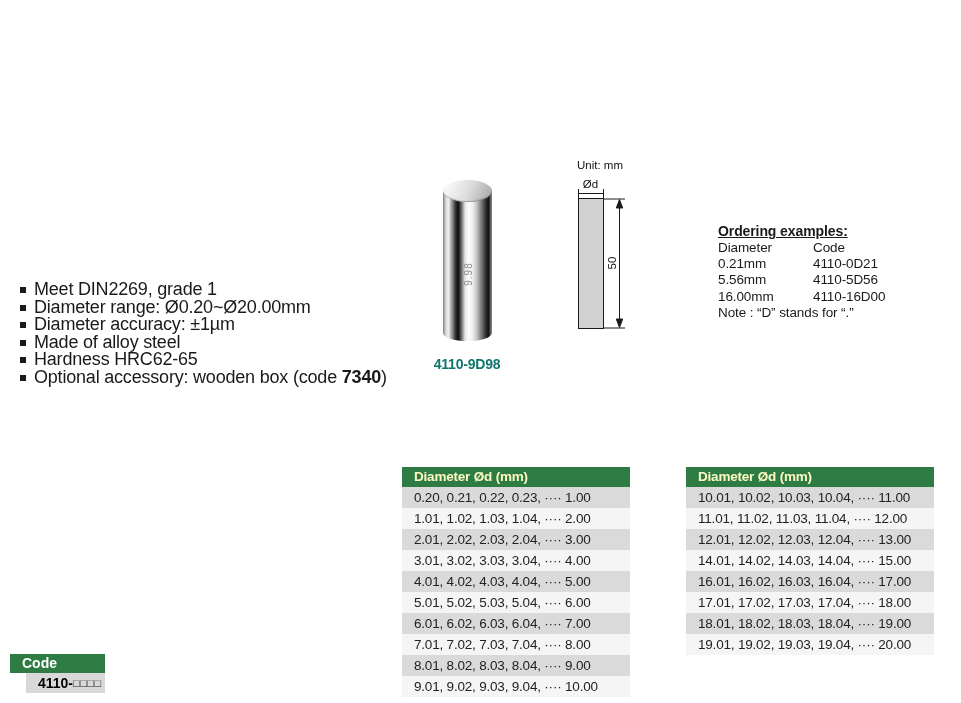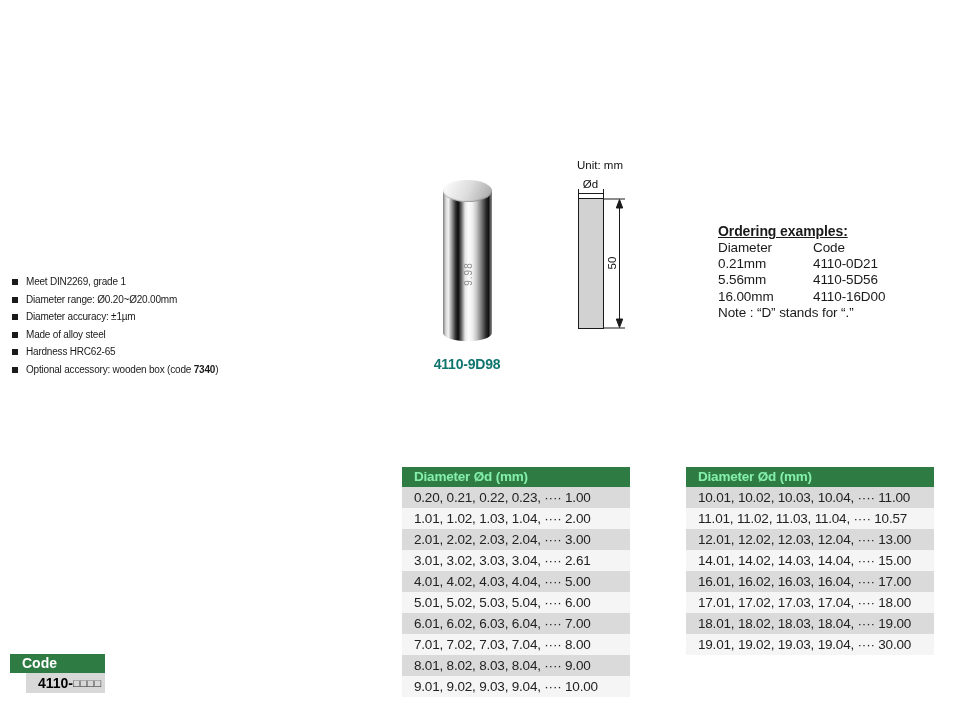--- a/index.html
+++ b/index.html
@@ -6,22 +6,22 @@
   .page{position:relative;width:961px;height:703px;background:#ffffff;
         font-family:"Liberation Sans",sans-serif;color:#1a1a1a;overflow:hidden;}
   *{box-sizing:border-box;}
 
   
   .title{position:absolute;left:186px;top:3px;width:774px;margin:0;
          text-align:center;font-size:19.5px;font-weight:bold;letter-spacing:-0.4px;
          white-space:nowrap;color:#000;}
 
   
-  .features{position:absolute;left:8px;top:269px;margin:4px;padding:0;list-style:none;
-            font-size:10px;letter-spacing:-0.2px;}
+  .features{position:absolute;left:8px;top:269px;margin:12px;padding:0;list-style:none;
+            font-size:18px;letter-spacing:-0.2px;}
   .feat{display:flex;align-items:flex-start;line-height:17.6px;}
   .bullet{flex:0 0 auto;width:6px;height:6px;background:#1a1a1a;margin:6px 8px 0 0;}
 
   
   .pin{position:absolute;left:443px;top:180px;width:49px;height:161px;}
   .pin-top{position:absolute;left:0;top:0;width:49px;height:22px;border-radius:50%;z-index:2;
            background:linear-gradient(115deg,#fafafa 8%,#dcdcdc 52%,#a8a8a8 96%);
            box-shadow:inset 0 -1px 1px rgba(0,0,0,.25);}
   .pin-body{position:absolute;left:0;top:11px;width:49px;height:150px;
             border-radius:0 0 24px 24px/0 0 8px 8px;
@@ -46,21 +46,21 @@
             font-size:13.5px;letter-spacing:-0.1px;line-height:16.2px;}
   .ord-title{font-weight:bold;font-size:14px;line-height:17px;text-decoration:underline;}
   .ord-grid{display:grid;grid-template-columns:95px auto;}
   .ord-note{}
 
   
   .dtable{position:absolute;top:467px;font-size:13.5px;letter-spacing:-0.2px;color:#222;}
   .dtable.left{left:402px;width:228px;}
   .dtable.right{left:686px;width:248px;}
   .thead{height:20px;line-height:20px;background:var(--header-green,#2e7b44);
-         color:#86efac;font-weight:bold;padding-left:12px;}
+         color:#fef9c3;font-weight:bold;padding-left:12px;}
   .trow{height:21px;line-height:21px;padding-left:12px;white-space:nowrap;}
   .dtable div:nth-child(even){background:var(--row-gray,#dadada);}
   .dtable div:nth-child(odd):not(.thead){background:var(--row-light,#f5f5f5);}
 
   
   .codebox{position:absolute;left:10px;top:654px;width:95px;font-size:14px;}
   .code-head{height:19px;line-height:19px;background:var(--header-green,#2e7b44);
              color:#fff;font-weight:bold;padding-left:12px;}
   .code-row{height:20px;line-height:20px;background:var(--code-row-gray,#d8d8d8);
             padding-left:12px;font-weight:bold;color:#000;white-space:nowrap;margin-left:16px;}
@@ -135,39 +135,39 @@
       <span>4110-16D00</span>
     </div>
     <div class="ord-note">Note : “D” stands for “.”</div>
   </div>
 
   <div class="dtable left">
     <div class="thead">Diameter Ød (mm)</div>
     <div class="trow">0.20, 0.21, 0.22, 0.23, ···· 1.00</div>
     <div class="trow">1.01, 1.02, 1.03, 1.04, ···· 2.00</div>
     <div class="trow">2.01, 2.02, 2.03, 2.04, ···· 3.00</div>
-    <div class="trow">3.01, 3.02, 3.03, 3.04, ···· 2.61</div>
+    <div class="trow">3.01, 3.02, 3.03, 3.04, ···· 4.00</div>
     <div class="trow">4.01, 4.02, 4.03, 4.04, ···· 5.00</div>
     <div class="trow">5.01, 5.02, 5.03, 5.04, ···· 6.00</div>
     <div class="trow">6.01, 6.02, 6.03, 6.04, ···· 7.00</div>
     <div class="trow">7.01, 7.02, 7.03, 7.04, ···· 8.00</div>
     <div class="trow">8.01, 8.02, 8.03, 8.04, ···· 9.00</div>
     <div class="trow">9.01, 9.02, 9.03, 9.04, ···· 10.00</div>
   </div>
 
   <div class="dtable right">
     <div class="thead">Diameter Ød (mm)</div>
     <div class="trow">10.01, 10.02, 10.03, 10.04, ···· 11.00</div>
-    <div class="trow">11.01, 11.02,  11.03, 11.04, ···· 10.57</div>
+    <div class="trow">11.01, 11.02,  11.03, 11.04, ···· 12.00</div>
     <div class="trow">12.01, 12.02, 12.03, 12.04, ···· 13.00</div>
     <div class="trow">14.01, 14.02, 14.03, 14.04, ···· 15.00</div>
     <div class="trow">16.01, 16.02, 16.03, 16.04, ···· 17.00</div>
     <div class="trow">17.01, 17.02, 17.03, 17.04, ···· 18.00</div>
     <div class="trow">18.01, 18.02, 18.03, 18.04, ···· 19.00</div>
-    <div class="trow">19.01, 19.02, 19.03, 19.04, ···· 30.00</div>
+    <div class="trow">19.01, 19.02, 19.03, 19.04, ···· 20.00</div>
   </div>
 
   <div class="codebox">
     <div class="code-head">Code</div>
     <div class="code-row"><b>4110-</b><span class="boxes">□□□□</span></div>
   </div>
 
 </div>
 
 </body></html>

